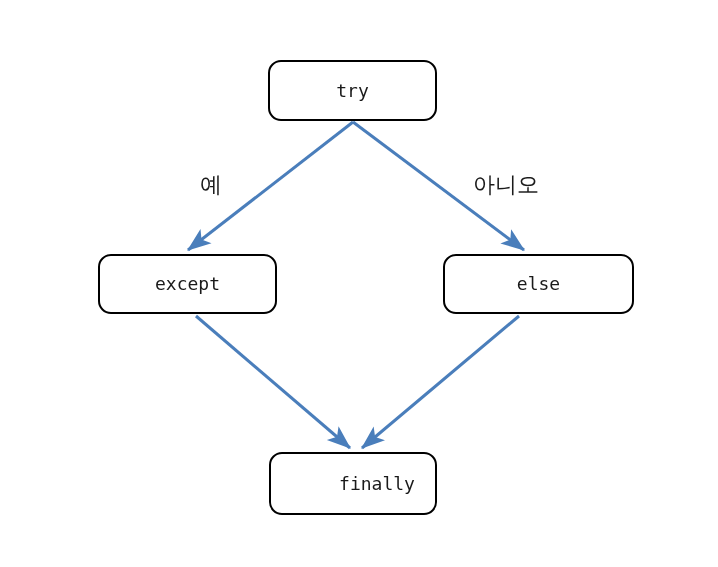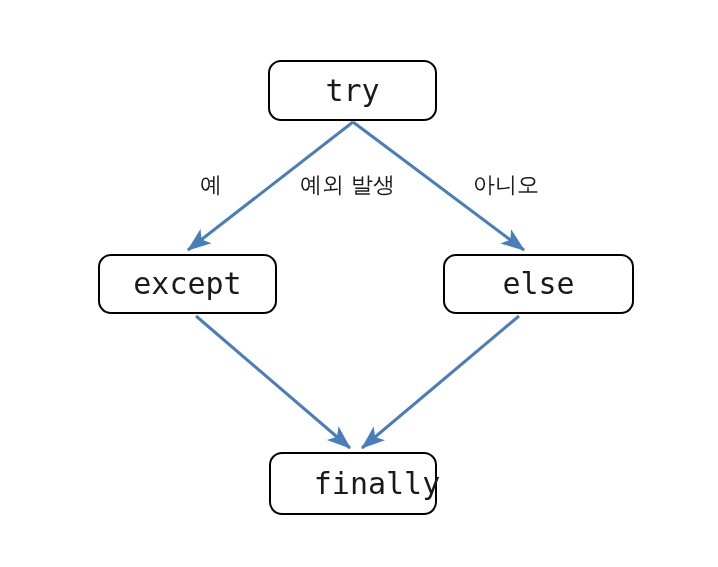--- a/index.html
+++ b/index.html
@@ -32,21 +32,21 @@
     background: #ffffff;
     border: 2.6px solid #000000;
     border-radius: 13px;
     display: flex;
     align-items: center;
     justify-content: center;
     z-index: 5;
   }
   .node-label {
     font-family: "DejaVu Sans Mono", monospace;
-    font-size: 30px;
+    font-size: 18px;
     line-height: 1;
     color: #1a1a1a;
     letter-spacing: 0px;
     white-space: nowrap;
     user-select: none;
   }
   #node-try    { left: 268px; top: 60px;  width: 169px; height: 61px; }
   #node-except { left: 98px;  top: 254px; width: 179px; height: 60px; }
   #node-else   { left: 443px; top: 254px; width: 191px; height: 60px; }
   #node-finally{ left: 269px; top: 452px; width: 168px; height: 63px; padding-left: 48px; }
@@ -97,17 +97,16 @@
   <div class="node" id="node-else">
     <span class="node-label">else</span>
   </div>
 
   <div class="node" id="node-finally">
     <span class="node-label">finally</span>
   </div>
 
   <div class="edge-label" id="edge-label-yes">예</div>
 
-  <div class="edge-label" id="edge-label-exception">예외 발생</div>
 
   <div class="edge-label" id="edge-label-no">아니오</div>
 
 </div>
 
 </body></html>

